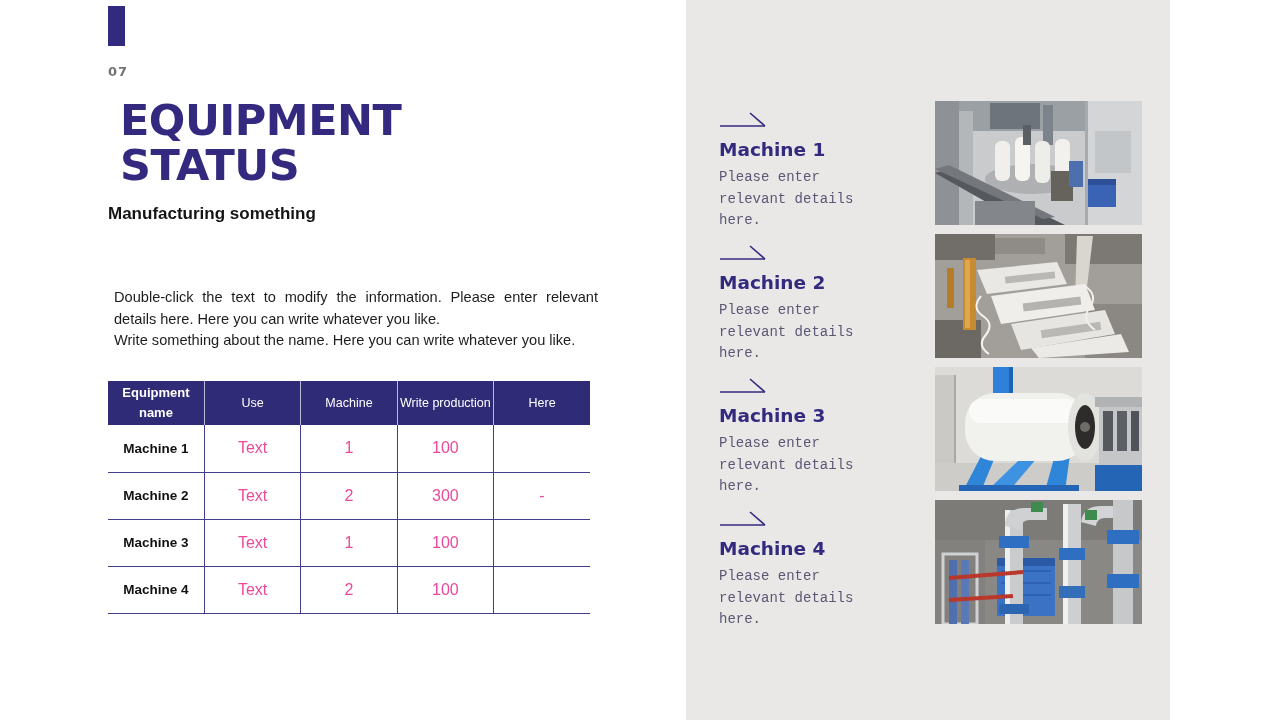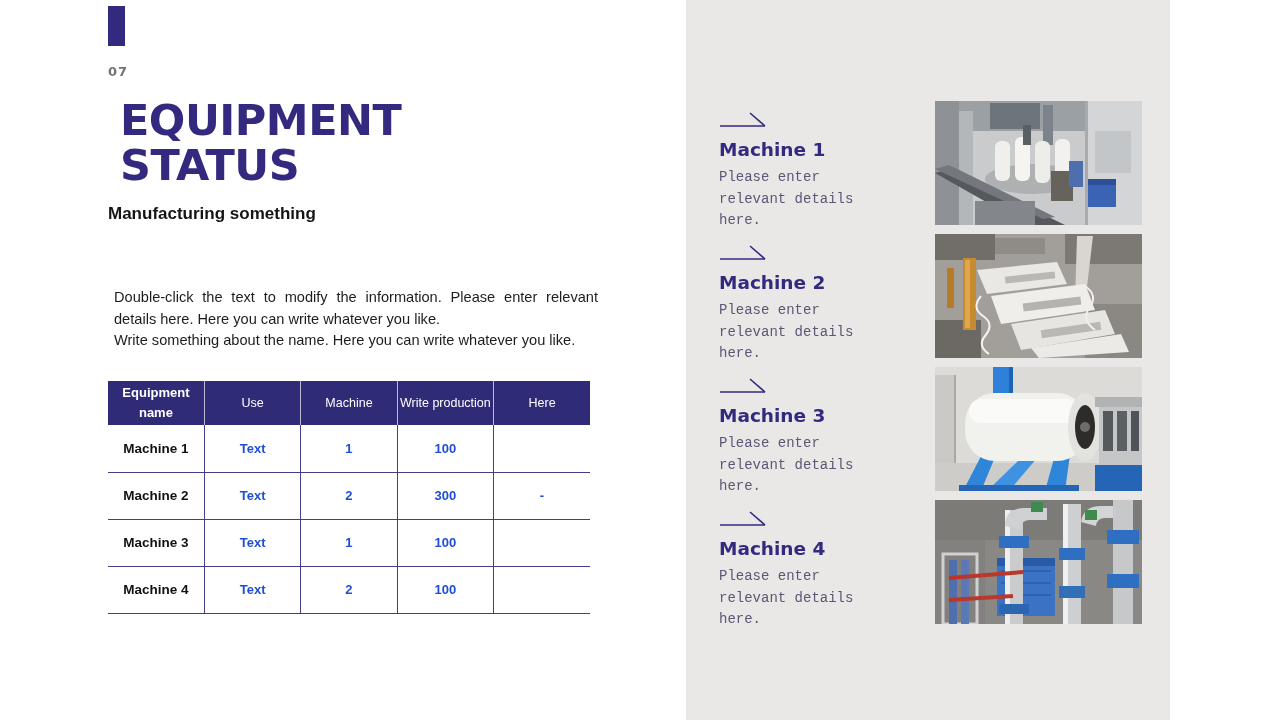--- a/index.html
+++ b/index.html
@@ -48,24 +48,23 @@
   .equip-table th {
     background: #2f2b77; color: #ffffff;
     font-weight: 400; font-size: 12.5px;
     height: 33px; padding: 2px 2px;
     border-left: 1px solid rgba(235,235,245,0.75);
     vertical-align: middle; text-align: center; line-height: 20px;
   }
   .equip-table th:first-child { border-left: none; font-weight: 700; font-size: 13px; }
   .equip-table td {
     height: 47px; text-align: center; vertical-align: middle;
-    font-size: 13px; color: #1d4ed8;
+    font-size: 16px; color: #ec4899;
     border-bottom: 1px solid #413d8c;
     border-left: 1px solid #413d8c;
-    font-weight: bold;
   }
   .equip-table td:first-child { border-left: none; font-weight: 700; color: #111113; font-size: 13.5px; }
   
   .right-panel {
     position: absolute; left: 686px; top: 0; width: 484px; height: 720px;
     background: #e9e8e6;
   }
   .machine-block { position: absolute; left: 719px; width: 160px; }
   .machine-block .arrow { display: block; }
   .machine-title {

